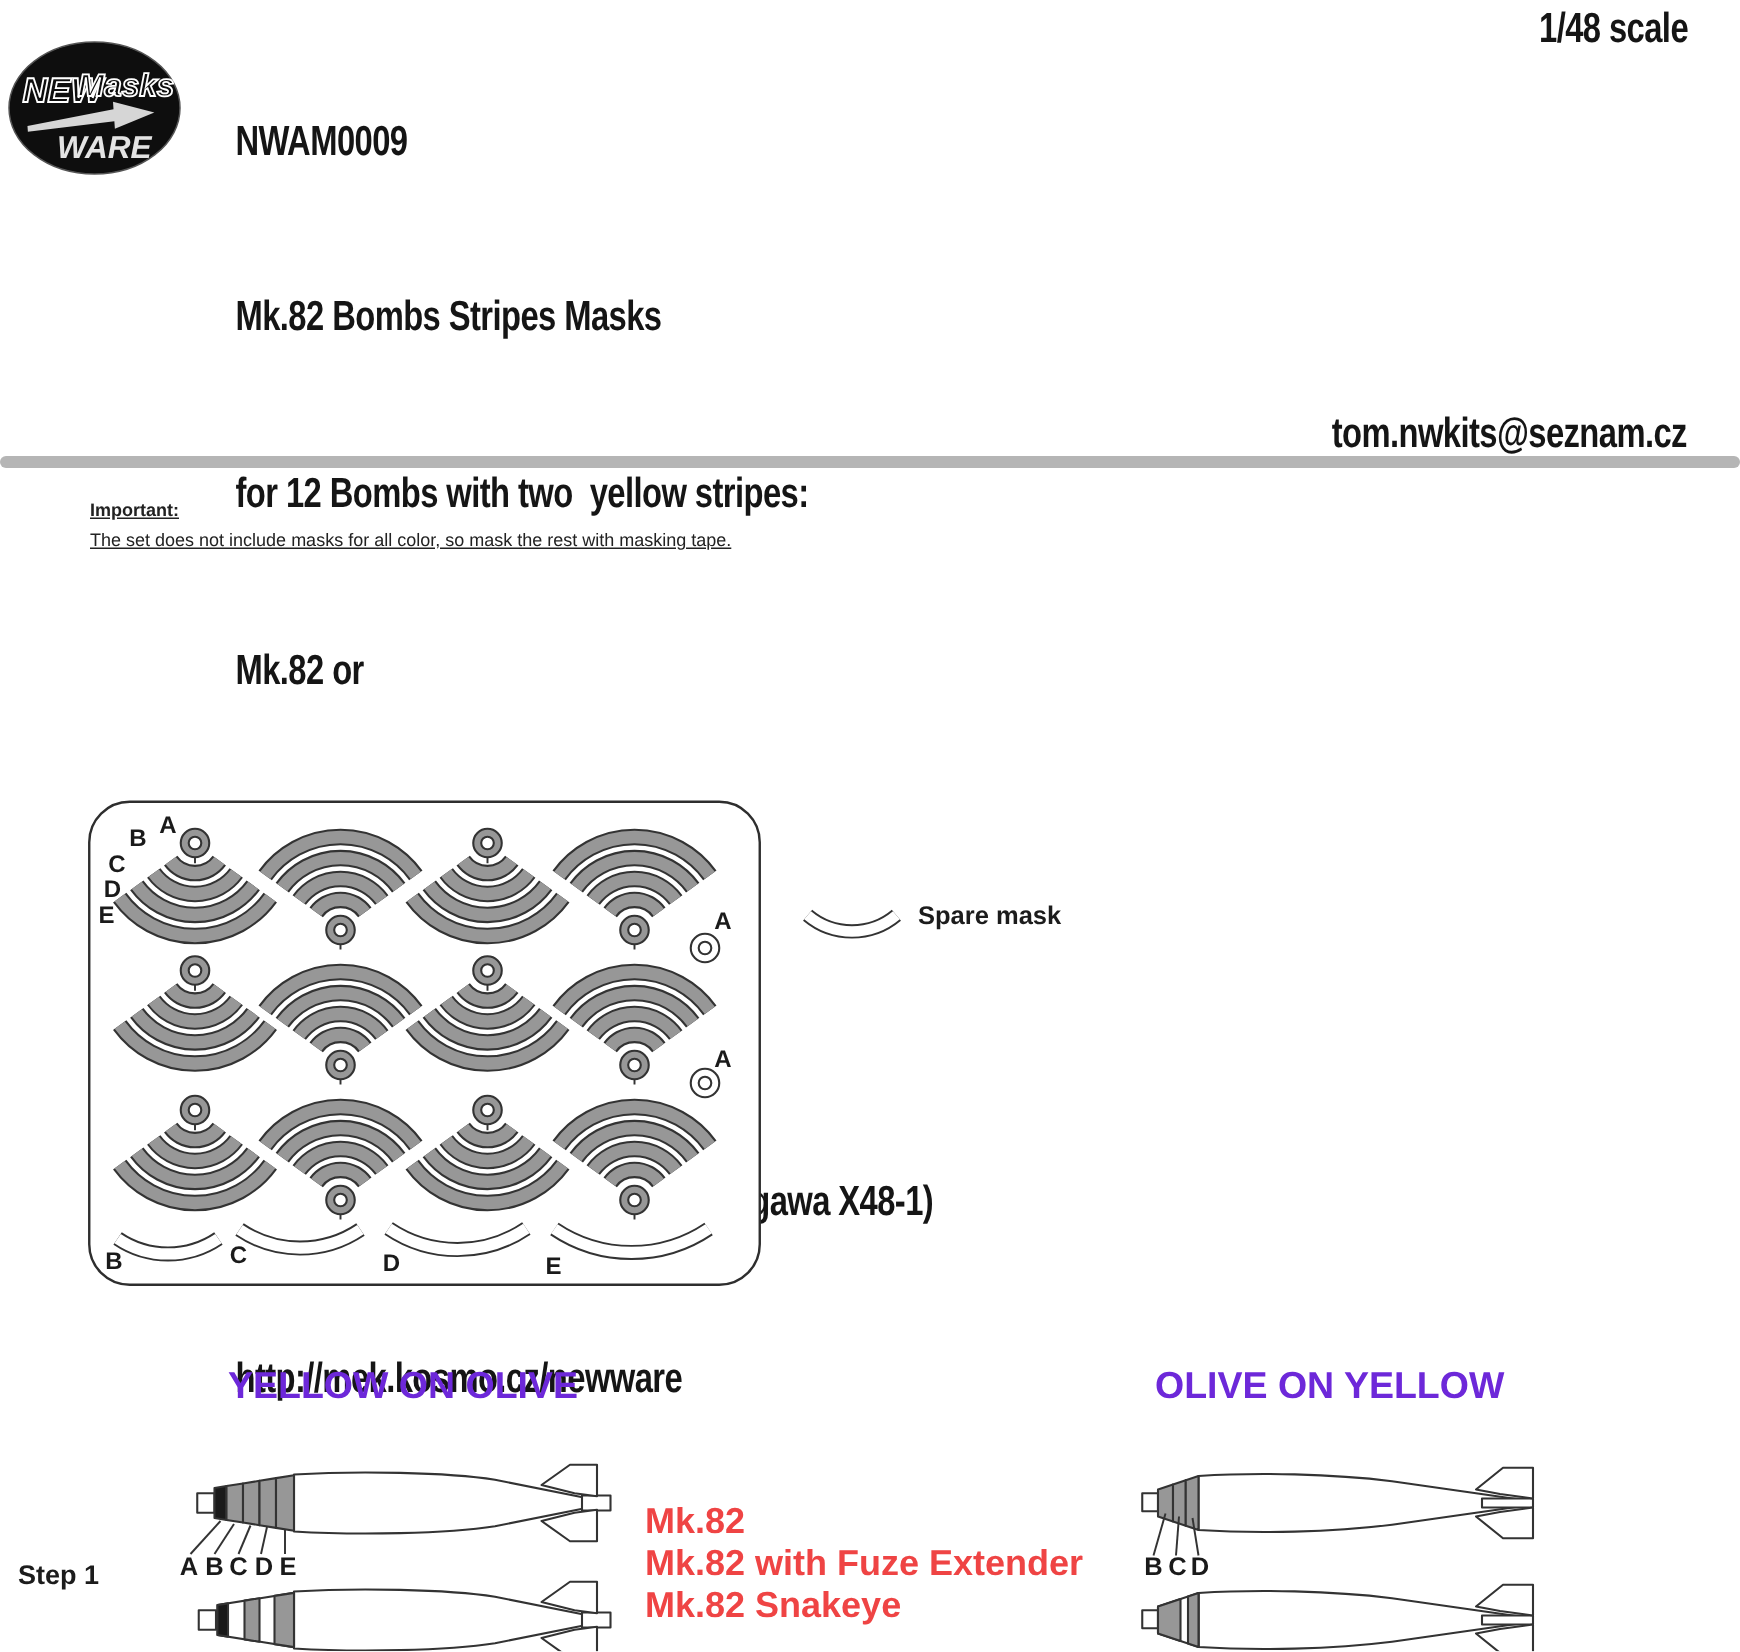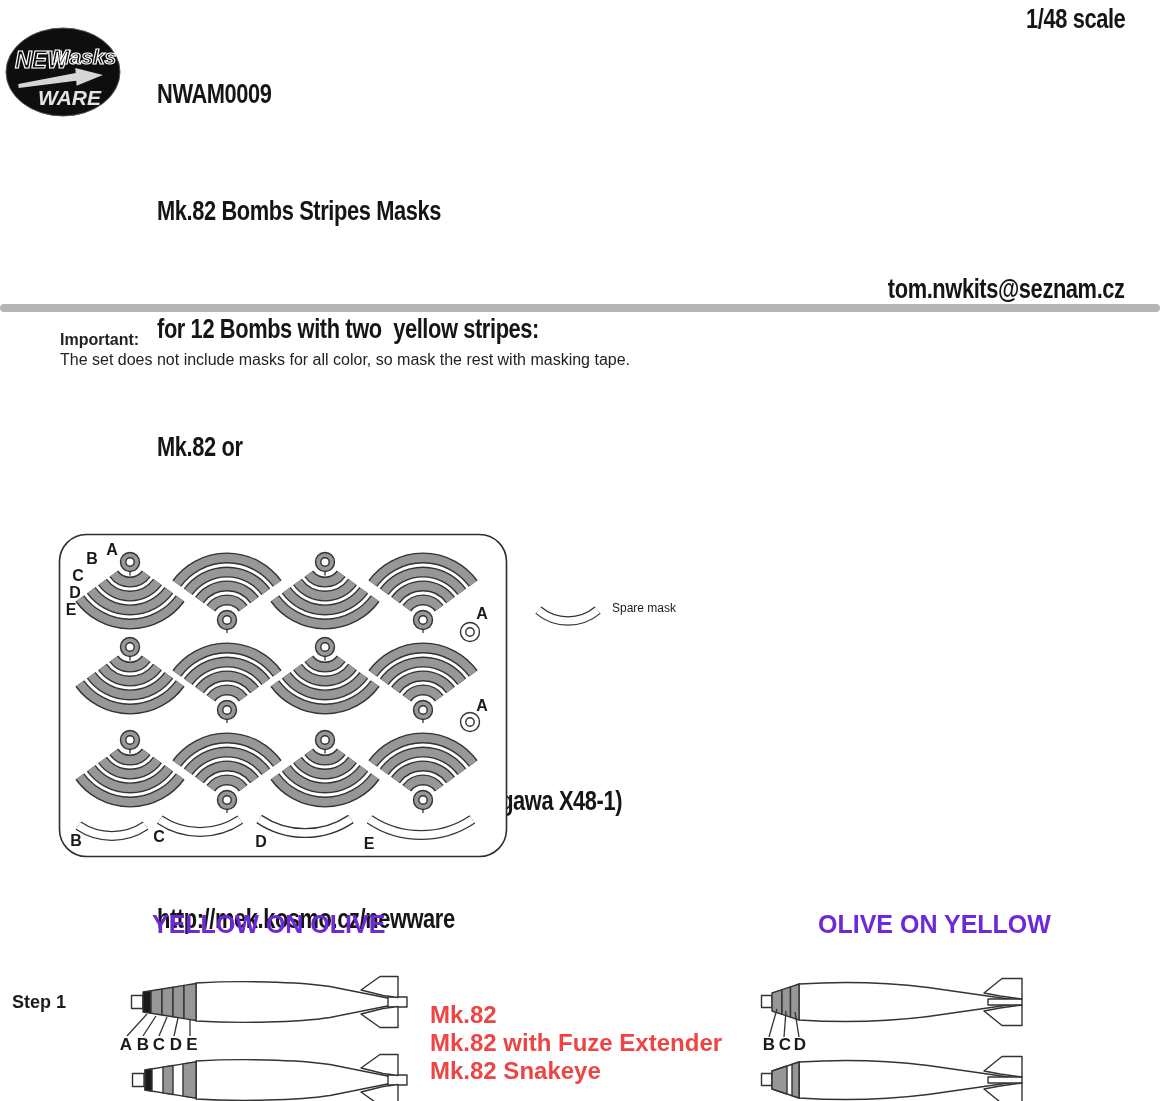--- a/index.html
+++ b/index.html
@@ -6,26 +6,26 @@
   .page{position:relative;width:1160px;height:1101px;background:#ffffff;overflow:hidden;
         font-family:"Liberation Sans",sans-serif;color:#1a1a1a;}
   .abs{position:absolute;}
   
   .hdr{left:157px;top:-5px;font-size:28px;font-weight:bold;line-height:39.3px;
        letter-spacing:-0.5px;white-space:pre;color:#151515;}
   .hdr div{transform:scaleX(0.78);transform-origin:left center;}
   .hdr-right{right:35px;font-size:28px;font-weight:bold;letter-spacing:-0.5px;color:#151515;
              transform:scaleX(0.78);transform-origin:right center;white-space:nowrap;}
   .divider{left:0;top:304px;width:1160px;height:8px;background:#b5b5b5;border-radius:4px;}
-  .notice{left:60px;top:330px;font-size:16px;line-height:20px;color:#222;}
+  .notice{left:60px;top:330px;font-size:12px;line-height:20px;color:#222;text-decoration:underline;}
   .notice .b{font-weight:bold;}
   .section-heading{font-size:25px;font-weight:bold;color:#6d28d9;letter-spacing:0;}
-  .step-label{font-size:18px;font-weight:bold;color:#1c1c1c;}
+  .step-label{font-size:18px;font-weight:bold;color:#1c1c1c;margin-top:48px;}
   .types{left:430px;top:1001px;font-size:24px;font-weight:bold;line-height:28px;color:#ef4444;}
-  .sparemask-label{left:612px;top:601px;font-size:12px;font-weight:normal;color:#1c1c1c;}
+  .sparemask-label{left:612px;top:601px;font-size:17px;font-weight:bold;color:#1c1c1c;}
   svg text{font-family:"Liberation Sans",sans-serif;}
   .sheet-letter{font-size:16px;font-weight:bold;fill:#1a1a1a;}
   .bomb-letter{font-size:17px;font-weight:bold;fill:#1a1a1a;}
 </style>
 </head>
 <body>
 
 <div class="page">
 
   <svg class="abs" style="left:4px;top:26px;" width="122" height="94" viewBox="0 0 122 94">
@@ -246,21 +246,21 @@
 
   <svg class="abs" style="left:530px;top:594px;" width="76" height="34" viewBox="0 0 76 34">
     <g id="legend-arc">
         <path d="M67.6 16.2 A46 46 0 0 1 8.4 16.2" fill="none" stroke="#333333" stroke-width="9.5"></path>
         <path d="M67.6 16.2 A46 46 0 0 1 8.4 16.2" fill="none" stroke="#fff" stroke-width="7"></path>
       </g>
   </svg>
   <div class="abs sparemask-label">Spare mask</div>
 
   <div class="abs section-heading" style="left:152px;top:910px;">YELLOW ON OLIVE</div>
-  <div class="abs section-heading" style="left:770px;top:910px;margin-left:48px;">OLIVE ON YELLOW</div>
+  <div class="abs section-heading" style="left:770px;top:910px;">OLIVE ON YELLOW</div>
 
   <div class="abs step-label" style="left:12px;top:992px;">Step 1</div>
   <div class="abs step-label" style="left:12px;top:1118px;">Step 2</div>
 
   <div class="abs types">
     <div>Mk.82</div>
     <div>Mk.82 with Fuze Extender</div>
     <div>Mk.82 Snakeye</div>
   </div>
 

